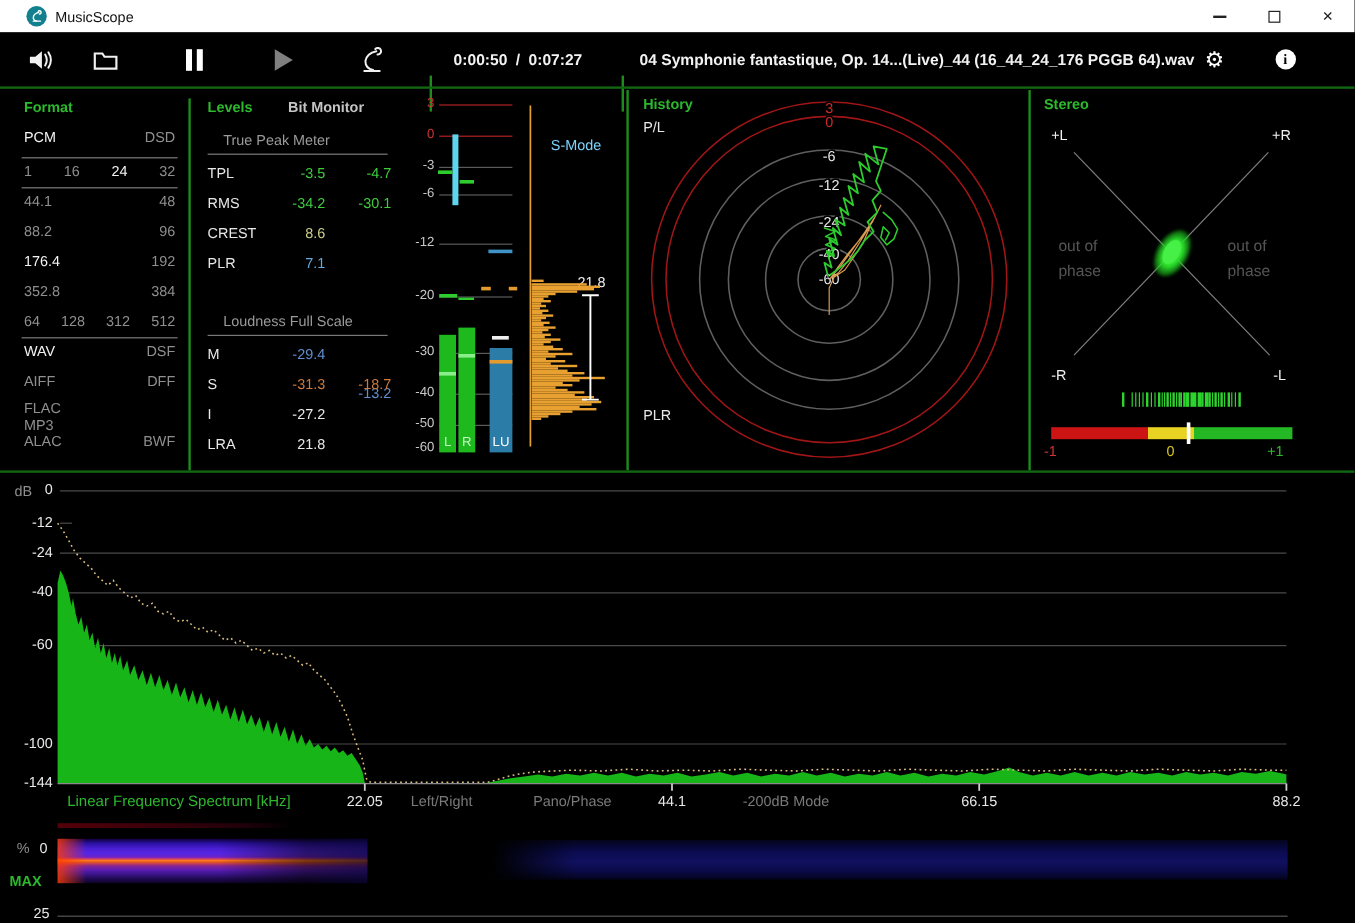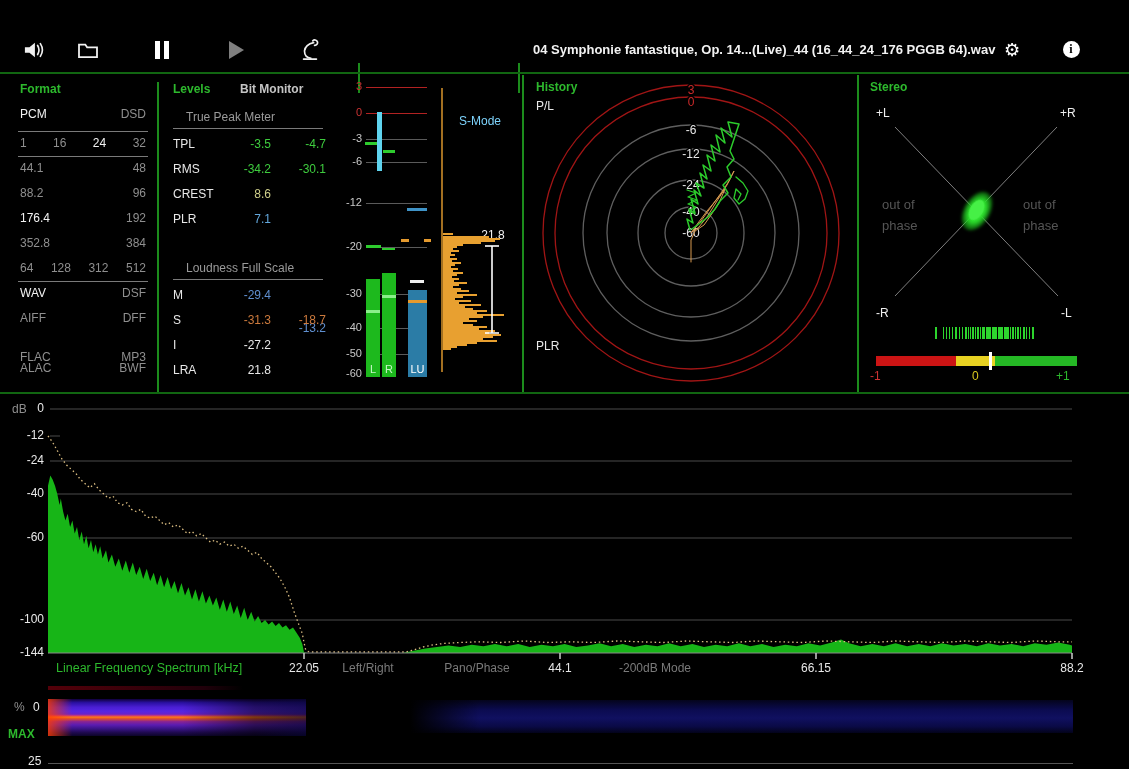--- a/index.html
+++ b/index.html
@@ -109,20 +109,41 @@
   #sg-faint { position:absolute; left:410px; top:15px; width:663px; height:33px;
     background-image:
       linear-gradient(to right, #000 0px, rgba(0,0,0,0) 70px),
       linear-gradient(to bottom, #04041c 0%, #0b0b50 30%, #101060 55%, #0a0a46 80%, #03031a 100%); }
 </style>
 </head>
 <body>
 
 <div id="app">
 
+  <div id="titlebar" class="abs">
+    <div id="app-icon">
+      <svg width="11" height="11" viewBox="0 0 24 24" fill="none" stroke="#fff" stroke-width="2.6" stroke-linecap="round">
+        <path d="M15 3 a3 3 0 1 1 2 5"></path>
+          <path d="M16 5 q-9 2 -10 9 q0 6 6 7"></path>
+          <path d="M6 21 h13"></path>
+      </svg>
+    </div>
+    <span id="app-title">MusicScope</span>
+    <div id="win-controls">
+      <div class="win-btn">
+          <span id="min-glyph"></span>
+        </div>
+      <div class="win-btn">
+          <span id="max-glyph"></span>
+        </div>
+      <div class="win-btn">
+          <span id="close-glyph">×</span>
+        </div>
+    </div>
+  </div>
 
   <div id="toolbar" class="abs">
     <div class="tb-icon" style="left:14px">
       <svg width="22" height="20" viewBox="0 0 24 22">
         <polygon points="2,8 7,8 13,3 13,19 7,14 2,14" fill="#f0f0f0"></polygon>
         <path d="M16 6 q3 5 0 10 M19 4 q4.5 7 0 14" stroke="#f0f0f0" stroke-width="1.8" fill="none" stroke-linecap="round"></path>
       </svg>
     </div>
     <div class="tb-icon" style="left:68px">
       <svg width="22" height="18" viewBox="0 0 24 20">
@@ -141,20 +162,25 @@
       </svg>
     </div>
     <div class="tb-icon" style="left:290px">
       <svg width="22" height="22" viewBox="0 0 24 24" fill="none" stroke="#f0f0f0" stroke-width="1.8" stroke-linecap="round">
         <path d="M15 2 a3 3 0 1 1 2 5"></path>
           <path d="M16 4 q-9 2 -10 9 q0 7 7 8"></path>
           <path d="M5 22 h14"></path>
       </svg>
     </div>
     <div class="tb-sep" style="left:358px"></div>
+    <div id="time-text">
+      <span>0:00:50</span>
+      <span>/</span>
+      <span>0:07:27</span>
+    </div>
     <div class="tb-sep" style="left:518px"></div>
     <div id="filename">04 Symphonie fantastique, Op. 14...(Live)_44 (16_44_24_176 PGGB 64).wav</div>
     <div class="tb-icon" id="gear-icon">
         <span>⚙</span>
       </div>
     <div class="tb-icon" id="info-icon">
         <span id="info-circle">i</span>
       </div>
   </div>
 
@@ -199,21 +225,21 @@
         </div>
         <div class="fmt-hr" style="top: 206px; position: absolute;"></div>
         <div class="fmt-row" style="top: 211px; position: absolute;">
           <span class="active">WAV</span>
           <span>DSF</span>
         </div>
         <div class="fmt-row" style="top: 236px; position: absolute;">
           <span>AIFF</span>
           <span>DFF</span>
         </div>
-        <div class="fmt-row" style="top: 275px; position: absolute;">
+        <div class="fmt-row" style="top: 258px; position: absolute; flex-direction: column;">
           <span>FLAC</span>
           <span>MP3</span>
         </div>
         <div class="fmt-row" style="top: 286px; position: absolute;">
           <span>ALAC</span>
           <span>BWF</span>
         </div>
       </div>
   </div>
   <div class="vsep" style="left:157px; top:82px; height:310px;"></div>

